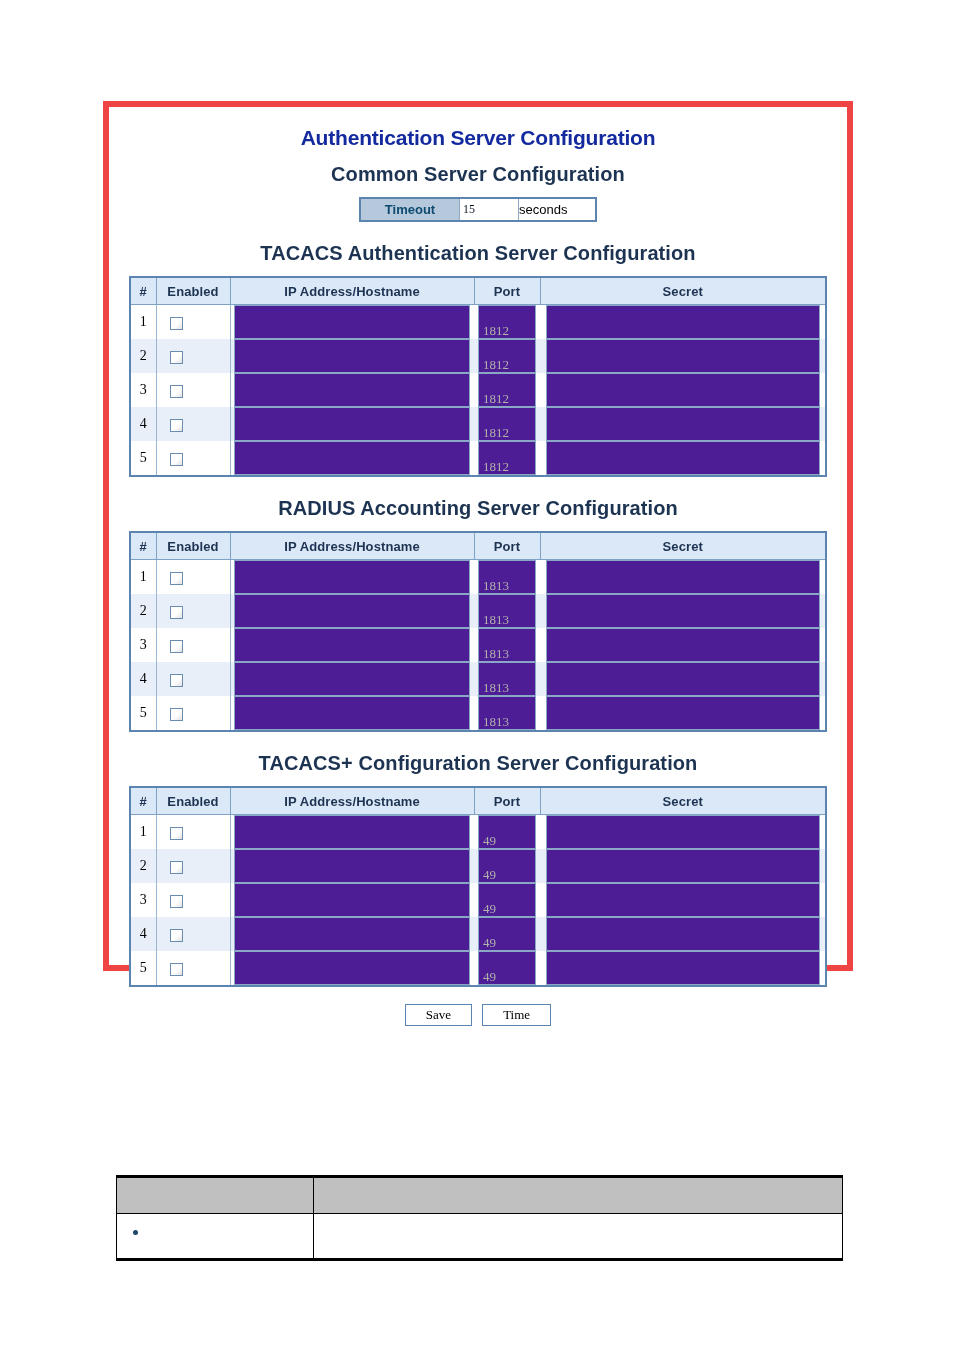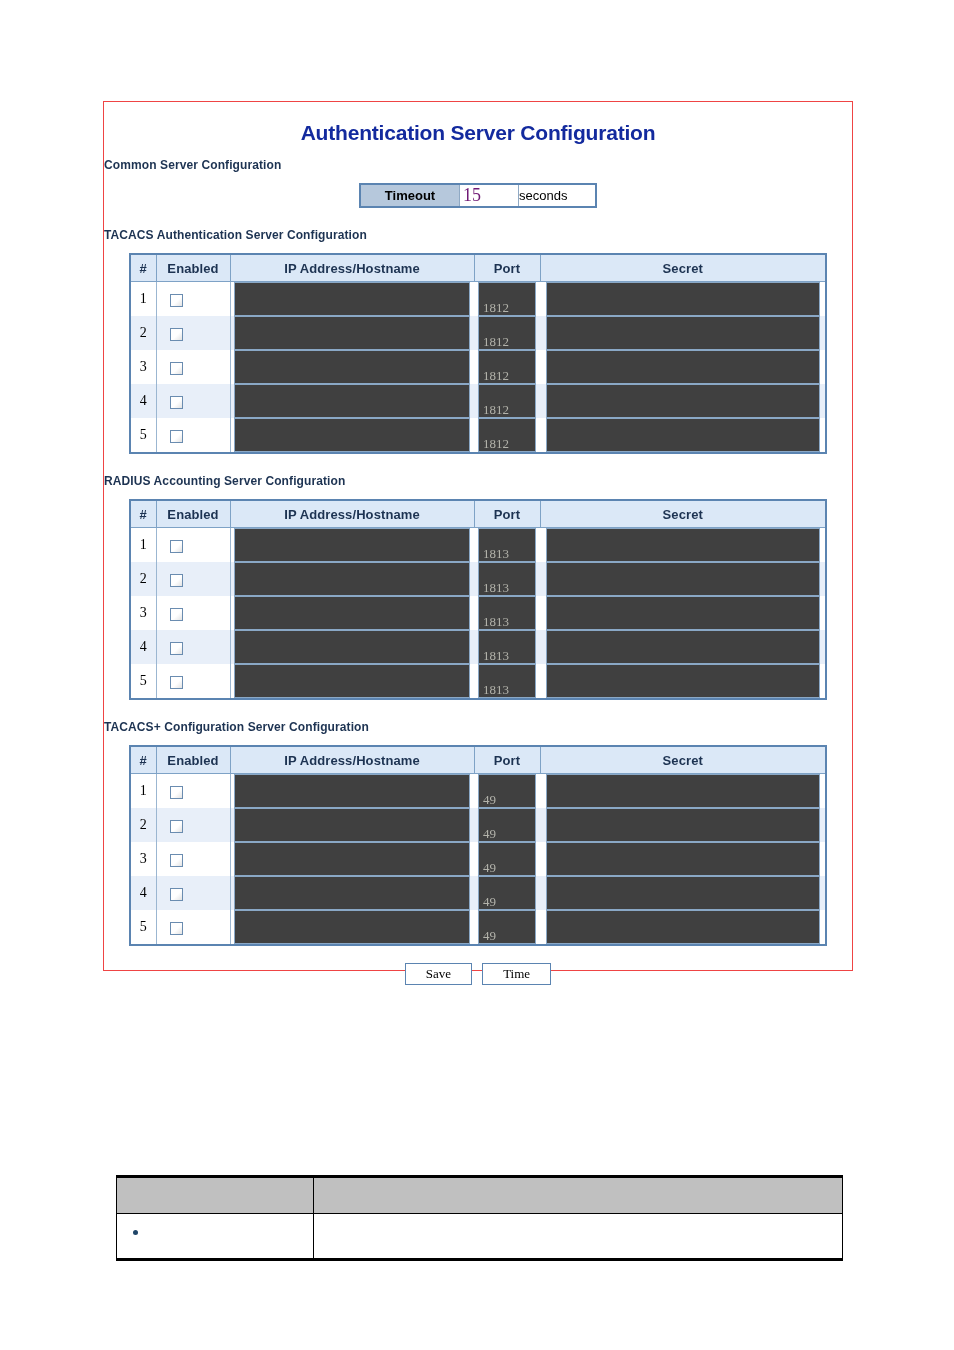--- a/index.html
+++ b/index.html
@@ -15,38 +15,39 @@
     overflow: hidden;
   }
 
   
   #panel {
     position: absolute;
     left: 103px;
     top: 101px;
     width: 750px;
     height: 870px;
-    border: 1px solid #ef4444;
+    border: 6px solid #ef4444;
     background: #ffffff;
     box-sizing: border-box;
   }
 
   .page-title {
     text-align: center;
     color: #132a9e;
     font-size: 21px;
     font-weight: bold;
     letter-spacing: -0.2px;
     margin: 19px 0 0 0;
     font-family: "Liberation Sans", sans-serif;
   }
 
   .section-title {
+    text-align: center;
     color: #1d3352;
-    font-size: 12px;
+    font-size: 20px;
     font-weight: bold;
     letter-spacing: 0.1px;
     font-family: "Liberation Sans", sans-serif;
   }
 
   
   .common-wrap {
     display: flex;
     justify-content: center;
     margin-top: 11px;
@@ -57,41 +58,41 @@
     font-size: 13px;
   }
   table.common td {
     border: 1px solid #8fa9c4;
     padding: 0;
     height: 21px;
     font-family: "Liberation Sans", sans-serif;
   }
   td.cs-label {
     background: #b6c8dc;
-    color: #000000;
+    color: #0c4a6e;
     font-weight: bold;
     text-align: center;
     width: 98px;
     padding: 0 6px;
     font-size: 13px;
   }
   td.cs-input {
     width: 58px;
     background: #ffffff;
     padding: 0;
   }
   td.cs-input input {
     width: 56px;
     height: 19px;
     border: none;
     outline: none;
     background: #ffffff;
     font-family: "Liberation Serif", serif;
-    font-size: 18px;
-    color: #701a75;
+    font-size: 12px;
+    color: #0f172a;
     padding: 0 3px;
     box-sizing: border-box;
   }
   td.cs-unit {
     width: 76px;
     text-align: left;
     font-size: 13px;
     color: #000;
   }
   tr.row-odd td.cs-unit { background: #ffffff; }
@@ -152,21 +153,21 @@
     border: 1px solid #6a8cb0;
     background: linear-gradient(135deg,#ffffff 55%, #e2e2e2 100%);
     box-sizing: border-box;
     vertical-align: middle;
     margin-right: 34px;
   }
   td.c-ip, td.c-port, td.c-secret {
     padding: 0 1px;
   }
   .fld {
-    background: #404040;
+    background: #4c1d95;
     border: 1px solid #8aa8c6;
     height: 20px;
     box-sizing: border-box;
     font-family: "Liberation Serif", serif;
     font-size: 13px;
     color: #b3b3ab;
     line-height: 18px;
     padding: 16px 4px;
     overflow: hidden;
     white-space: nowrap;

